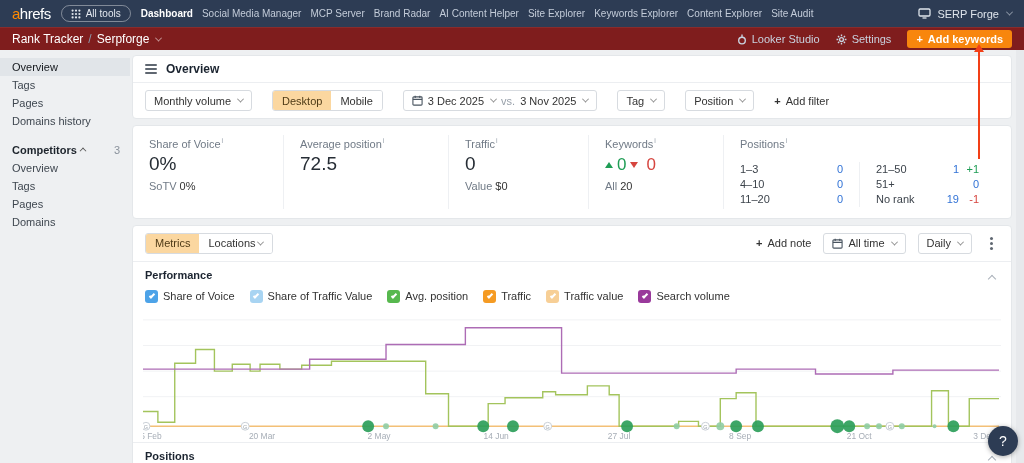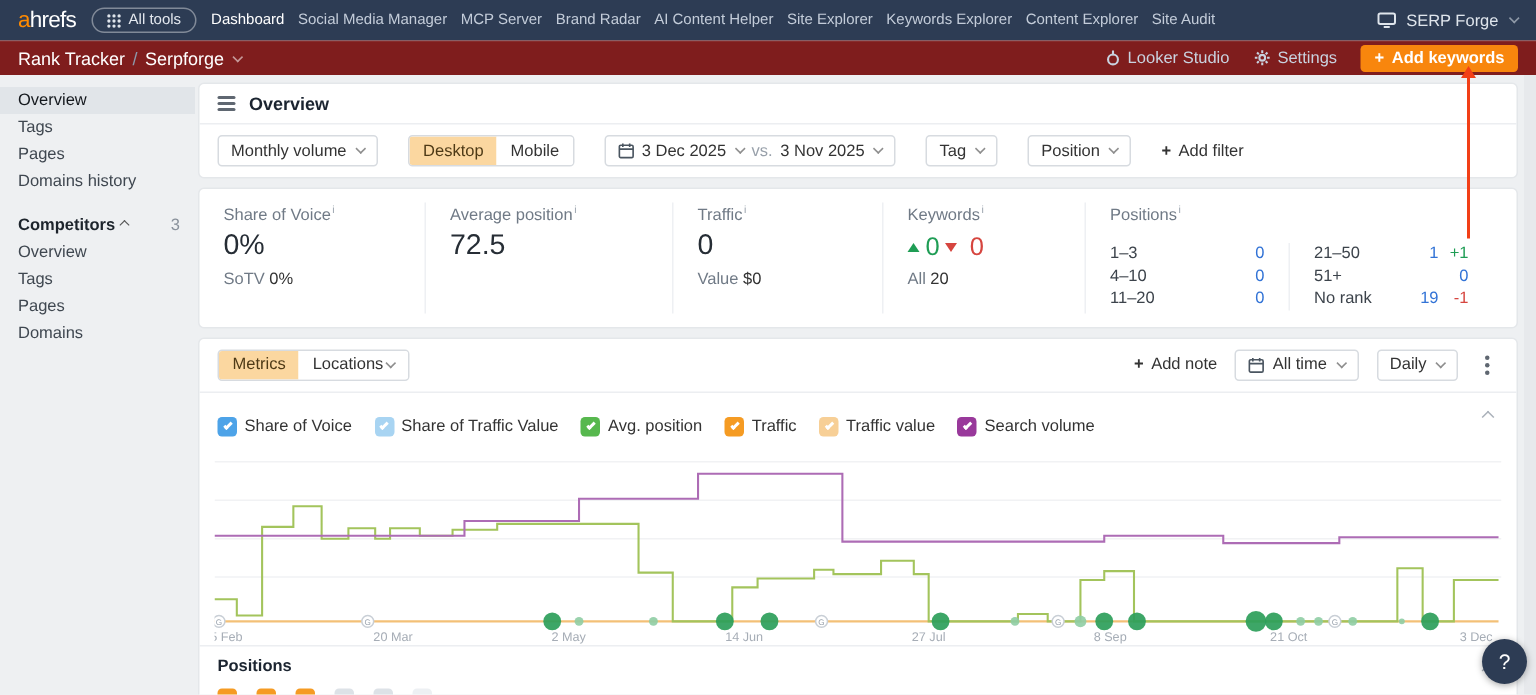--- a/index.html
+++ b/index.html
@@ -6,28 +6,28 @@
   html,body{width:1024px;height:463px;overflow:hidden}
   body{font-family:"Liberation Sans","DejaVu Sans",sans-serif;background:#eef0f2;position:relative;font-size:11px;color:#333}
 
   
   .topbar{height:27px;background:#2d3c54;display:flex;align-items:center;padding:0 12px;gap:10px}
   .logo{font-size:15px;font-weight:normal;color:#fff;letter-spacing:-.5px;cursor:pointer}
   .logo .a{color:#ff8a00}
   .alltools{display:inline-flex;align-items:center;gap:5px;border:1px solid rgba(255,255,255,.4);border-radius:11px;padding:2px 9px;color:#e3e8ef;font-size:10px;cursor:pointer}
   .navitems{display:flex;align-items:center}
   .nav-item{color:#c3ccd9;font-size:10px;margin-right:9px;white-space:nowrap;cursor:pointer}
-  .nav-item.active{color:#fff;font-weight:normal}
+  .nav-item.active{color:#fff;font-weight:bold}
   .topbar-right{margin-left:auto;display:flex;align-items:center;gap:6px;color:#dfe5ec;font-size:11px;cursor:pointer}
 
   .subbar{height:23px;background:#7f1d1d;display:flex;align-items:center;padding:0 12px;border-top:1px solid rgba(255,255,255,.07)}
   .crumb{color:#fff;font-size:12px;display:flex;align-items:center;gap:5px}
   .crumb .sep{color:#8d99ab}
   .subbar-right{margin-left:auto;display:flex;align-items:center;gap:16px;color:#c9d2df;font-size:11px}
-  .sub-link{display:inline-flex;align-items:flex-start;gap:5px;cursor:pointer}
+  .sub-link{display:inline-flex;align-items:center;gap:5px;cursor:pointer}
   .addkw{display:inline-flex;align-items:center;gap:5px;background:#f8860d;color:#fff;font-weight:bold;font-size:11px;padding:3px 9px;border-radius:3px;cursor:pointer}
 
   
   .chev{display:inline-block;width:5px;height:5px;border-right:1.5px solid currentColor;border-bottom:1.5px solid currentColor;transform:rotate(45deg) translate(-1px,-1px);opacity:.55;margin-left:2px}
   .chevup{display:inline-block;width:6px;height:6px;border-left:1.5px solid #aab1ba;border-top:1.5px solid #aab1ba;transform:rotate(45deg)}
   .burger{display:inline-flex;flex-direction:column;gap:2px;cursor:pointer}
   .burger i{width:12px;height:2px;background:#5f6771;border-radius:1px}
   .kebab{display:inline-block;width:3px;height:3px;border-radius:50%;background:#5f6771;box-shadow:0 -5px 0 #5f6771,0 5px 0 #5f6771;margin:0 6px;cursor:pointer}
   .plus{font-weight:bold;color:inherit}
 
@@ -332,20 +332,21 @@
           <span class="ctrl">
               <span>Daily</span>
               <span class="chev"></span>
             </span>
           <span class="kebab"></span>
         </span>
       </div>
       <div class="divider"></div>
 
       <div class="sec">
+        <div class="sec-title">Performance</div>
         <span class="collapse"><span class="chevup"></span></span>
         <div class="legendrow">
             <span class="legend-item">
               <span class="cbox" style="background: rgb(77, 163, 232);">
                 <span class="check"></span>
               </span>
               <span>Share of Voice</span>
             </span>
             <span class="legend-item">
               <span class="cbox" style="background: rgb(168, 212, 242);">

